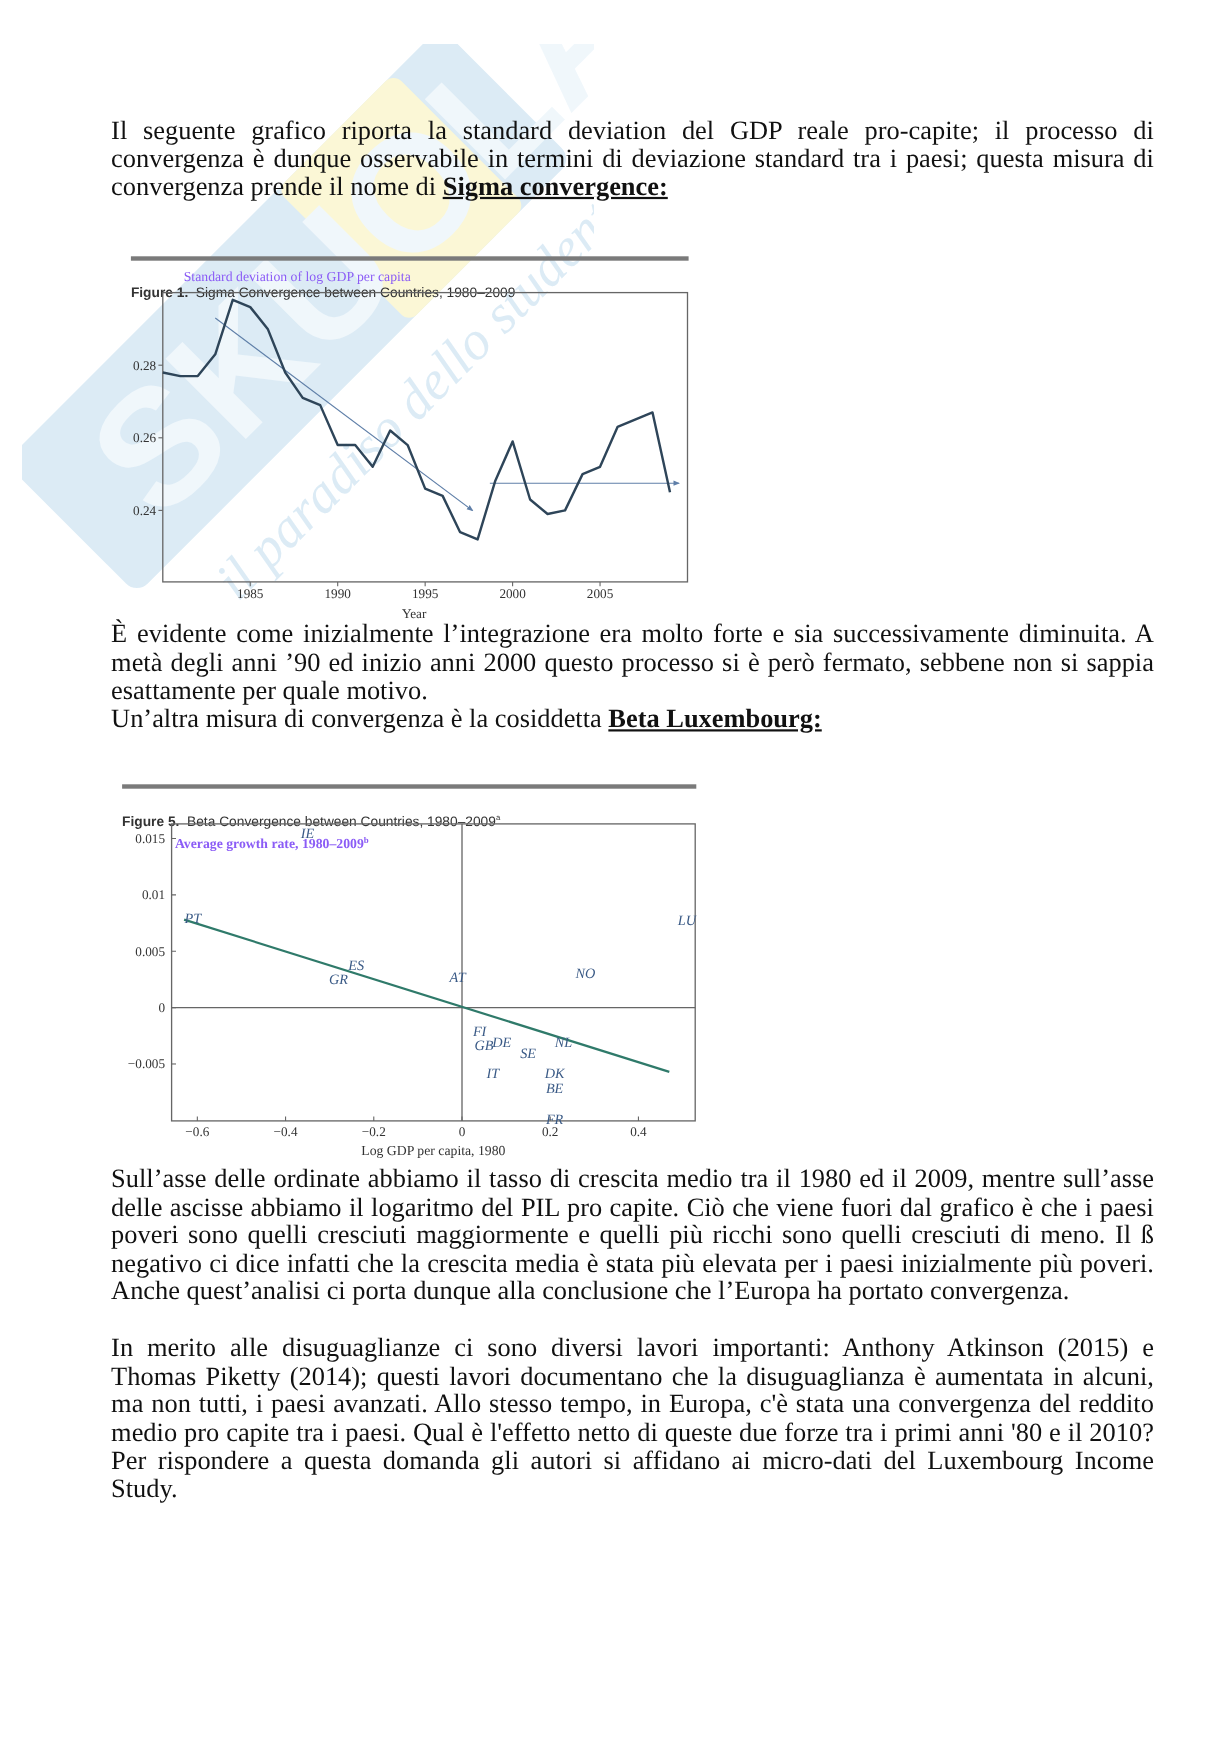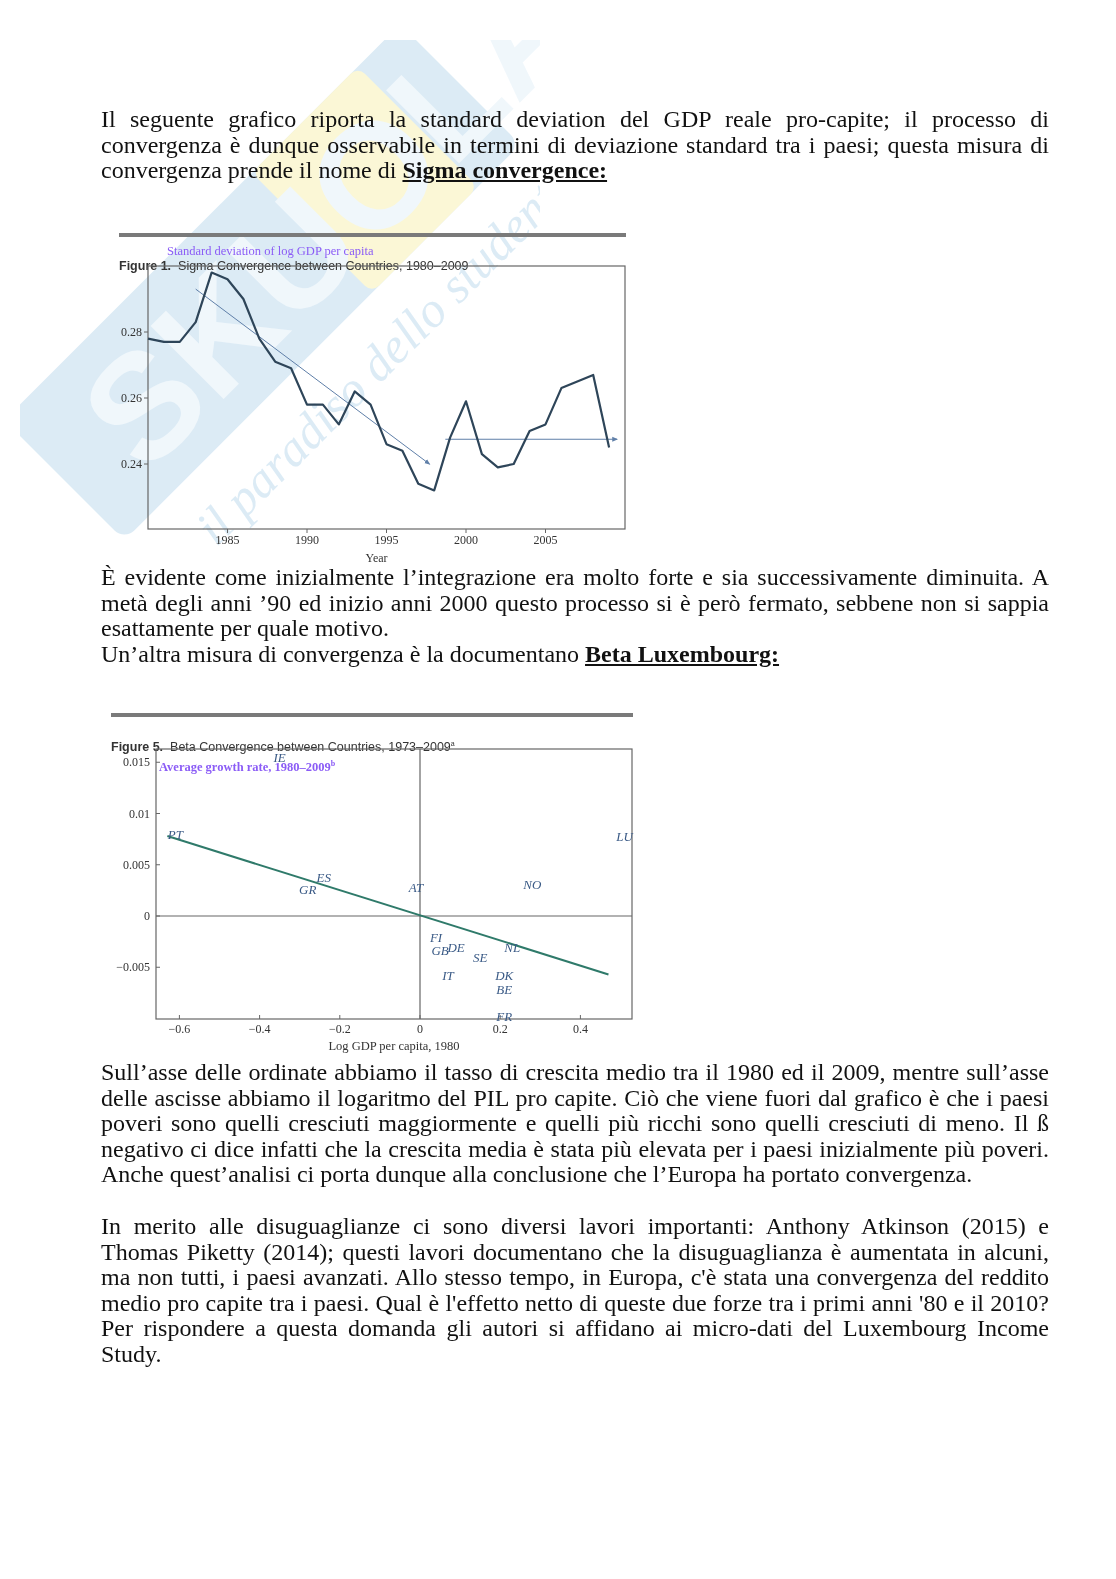--- a/index.html
+++ b/index.html
@@ -60,25 +60,25 @@
     <text x="445.5" y="284" text-anchor="middle" font-size="12" fill="#333">2005</text>
     <text x="276.5" y="302" text-anchor="middle" font-size="12" fill="#333">Year</text>
     <line x1="95.7" y1="29.100000000000144" x2="329.4300000000007" y2="204.0000000000001" stroke="#5f7fa8" stroke-width="1" marker-end="url(#arr1)"></line>
     <line x1="345.3300000000007" y1="179.2500000000001" x2="517.05" y2="179.2500000000001" stroke="#5f7fa8" stroke-width="1" marker-end="url(#arr1)"></line>
     <polyline points="48,78.60000000000001 63.9,81.9 79.8,81.9 95.7,62.10000000000017 111.6,12.60000000000013 127.5,19.200000000000138 143.4,39.000000000000156 159.3,78.60000000000001 175.2,101.70000000000003 191.1,108.30000000000004 207,144.60000000000008 222.9,144.60000000000008 238.8,164.4000000000001 254.7,131.40000000000006 270.6,144.60000000000008 286.5,184.2000000000001 302.4,190.80000000000013 318.3,223.80000000000004 334.2,230.40000000000006 350.1,177.60000000000008 366,141.30000000000007 381.9,194.1000000000001 397.8,207.30000000000013 413.7,204.0000000000001 429.6,171.00000000000009 445.5,164.4000000000001 461.4,128.10000000000005 477.3,121.50000000000004 493.2,114.90000000000003 509.1,187.5000000000001" fill="none" stroke="#2e4559" stroke-width="2.2" stroke-linejoin="round"></polyline>
   </svg>
 
 <div class="para" style="top:565px;">È evidente come inizialmente l’integrazione era molto forte e sia successivamente diminuita. A metà degli anni ’90 ed inizio anni 2000 questo processo si è però fermato, sebbene non si sappia esattamente per quale motivo.</div>
 
 <div class="para" style="top:642px;">
-  <span>Un’altra misura di convergenza è la documentano </span><span class="bu">Beta Luxembourg:</span>
+  <span>Un’altra misura di convergenza è la cosiddetta </span><span class="bu">Beta Luxembourg:</span>
 </div>
 
 <div class="fig" style="left:0; top:0;">
-  <div class="fig-title" style="left:111px; top:692px;"><b>Figure 5.</b>&nbsp; <span>Beta Convergence between Countries, 1973–2009</span><sup style="font-size:7px;">a</sup></div>
+  <div class="fig-title" style="left:111px; top:692px;"><b>Figure 5.</b>&nbsp; <span>Beta Convergence between Countries, 1980–2009</span><sup style="font-size:7px;">a</sup></div>
   <div class="fig-rule" style="left:111px; top:713px; width:522px;"></div>
   <div class="fig-sub" style="left:111px; top:759px;font-weight:bold;"><span>Average growth rate, 1980–2009</span><sup>b</sup></div>
 </div>
 <svg class="fig" id="chart2" style="left:100px; top:740px;" width="545" height="320">
     <rect x="56" y="9" width="476" height="270" fill="none" stroke="#666" stroke-width="1.2"></rect>
     <line x1="320" y1="9" x2="320" y2="279" stroke="#666" stroke-width="1.2"></line>
     <line x1="56" y1="176" x2="532" y2="176" stroke="#666" stroke-width="1.2"></line>
     <line x1="56" y1="227.25" x2="60" y2="227.25" stroke="#666"></line>
     <text x="50" y="231.25" text-anchor="end" font-size="12" fill="#333">−0.005</text>
     <line x1="56" y1="176" x2="60" y2="176" stroke="#666"></line>

